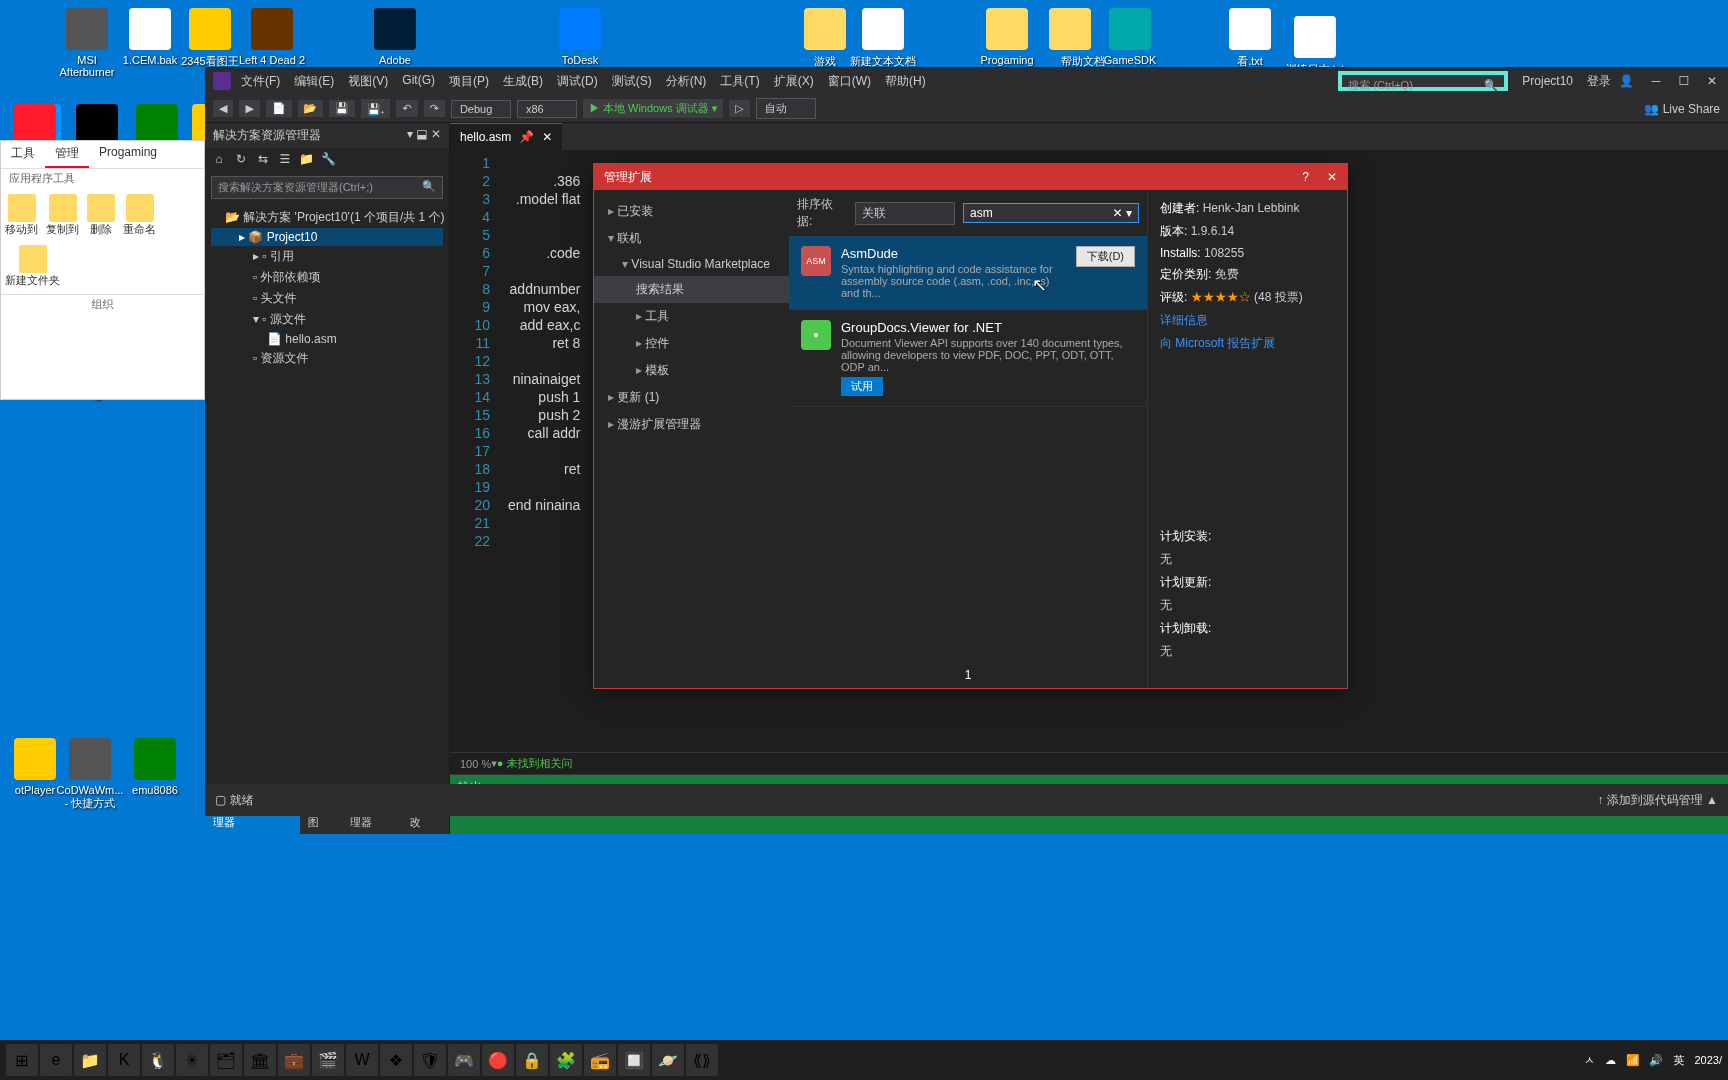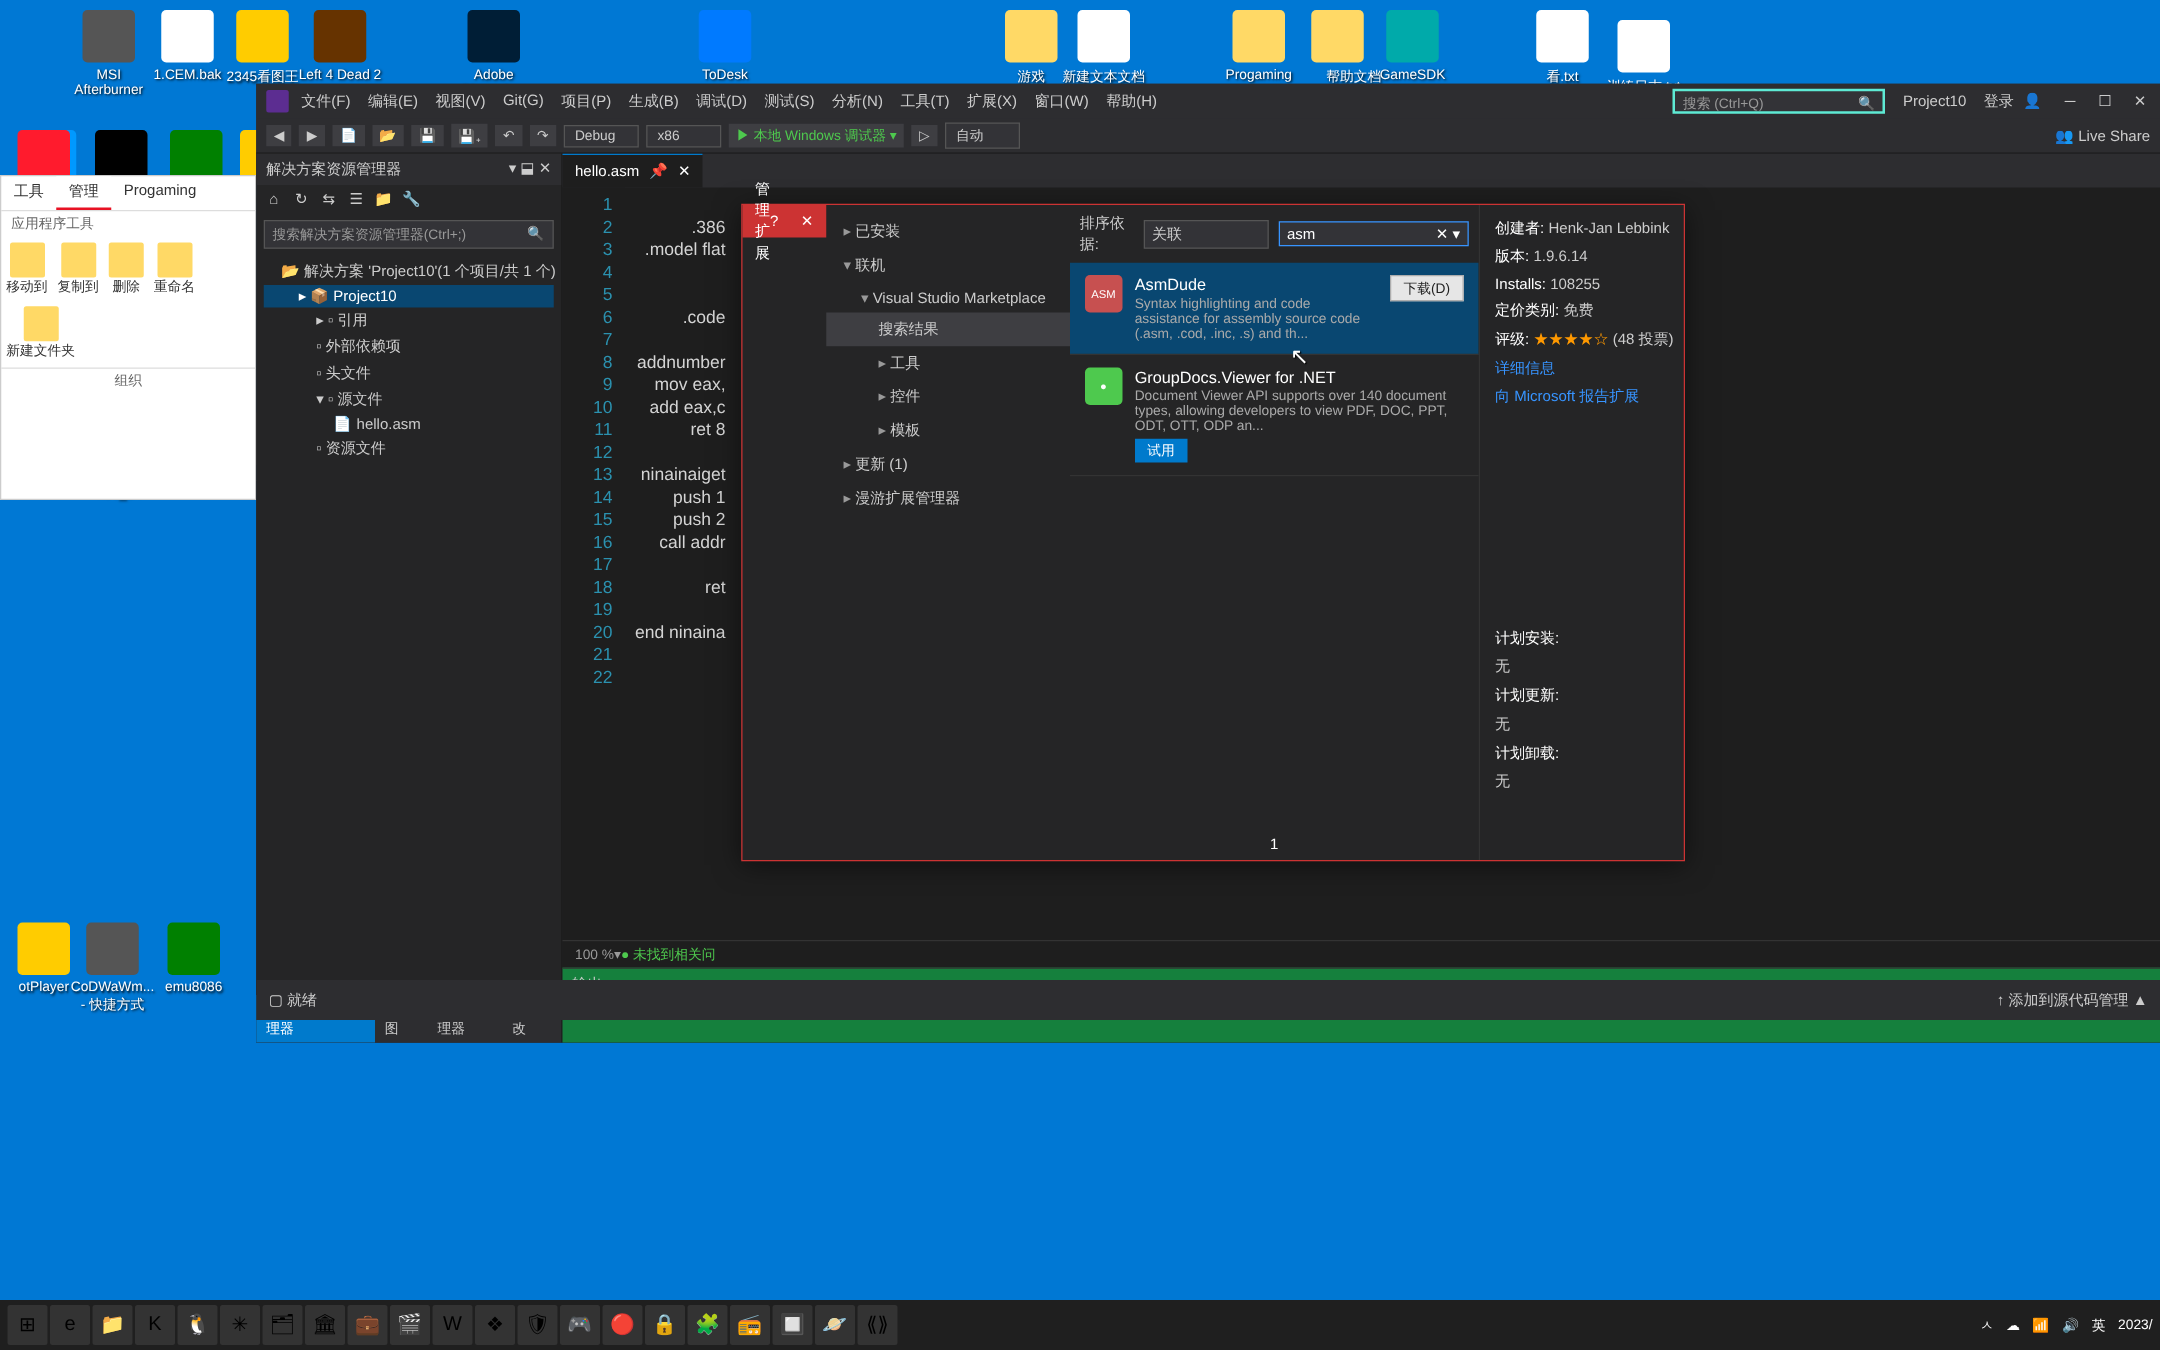--- a/index.html
+++ b/index.html
@@ -20,21 +20,21 @@
 .explorer .ritem { text-align: center; font-size: 11px; }
 .explorer .ritem .ric { width: 28px; height: 28px; margin: 0 auto; background: #ffd966; border-radius: 2px; }
 .explorer .grp { text-align: center; color: #666; font-size: 11px; border-top: 1px solid #ddd; padding-top: 2px; }
 
 
 .vs { position: absolute; left: 205px; top: 67px; right: 0; bottom: 246px; background: #2d2d30; color: #ccc; display: flex; flex-direction: column; }
 .vs .titlebar { height: 28px; background: #2d2d30; display: flex; align-items: center; padding: 0 8px; gap: 4px; }
 .vs .titlebar .vslogo { width: 18px; height: 18px; background: #5c2d91; border-radius: 2px; }
 .vs .menubar { flex: 1; display: flex; gap: 2px; }
 .vs .menubar span { padding: 4px 6px; cursor: pointer; }
-.vs .searchbar { width: 170px; height: 20px; background: #333337; border: 2px solid #5eead4; padding: 0 6px; color: #999; font-size: 11px; line-height: 20px; }
+.vs .searchbar { width: 170px; height: 20px; background: #333337; border: 4px solid #5eead4; padding: 0 6px; color: #999; font-size: 11px; line-height: 20px; }
 .vs .winctrl { display: flex; gap: 12px; margin-left: 10px; }
 .vs .winctrl span { width: 16px; text-align: center; cursor: pointer; }
 .vs .toolbar { height: 28px; background: #2d2d30; border-bottom: 1px solid #1b1b1b; display: flex; align-items: center; padding: 0 8px; gap: 6px; }
 .vs .tbtn { padding: 2px 6px; background: #3e3e42; color: #ccc; font-size: 11px; cursor: pointer; }
 .vs .combo { padding: 2px 8px; background: #333337; border: 1px solid #555; font-size: 11px; min-width: 60px; }
 .vs .startbtn { color: #4ec94e; }
 .vs .body { flex: 1; display: flex; min-height: 0; }
 
 
 .sol { width: 245px; background: #252526; border-right: 1px solid #1b1b1b; display: flex; flex-direction: column; }
@@ -60,21 +60,21 @@
 .editor .gutter { width: 50px; text-align: right; color: #2b91af; padding: 4px 10px 4px 0; background: #1e1e1e; }
 .editor .gutter div { height: 18px; line-height: 18px; }
 .editor .src { padding: 4px 8px; color: #d4d4d4; }
 .editor .src div { height: 18px; line-height: 18px; white-space: pre; text-align: right; }
 .editor .statusbar { height: 22px; background: #1e1e1e; display: flex; align-items: center; padding: 0 10px; font-size: 11px; color: #999; border-top: 1px solid #333; }
 .editor .statusbar .ok { color: #4ec94e; }
 .editor .output { height: 60px; background: #15803d; border-top: 1px solid #333; padding: 4px 8px; font-size: 12px; }
 .editor .output .ohead { color: #ccc; margin-bottom: 4px; }
 
 
-.extdlg { position: absolute; left: 593px; top: 163px; width: 755px; height: 526px; background: #252526; border: 1px solid #cc3333; color: #ccc; display: flex; flex-direction: row; box-shadow: 0 4px 20px rgba(0,0,0,.5); }
+.extdlg { position: absolute; left: 593px; top: 163px; width: 755px; height: 526px; background: #252526; border: 1px solid #cc3333; color: #ccc; display: flex; flex-direction: column; box-shadow: 0 4px 20px rgba(0,0,0,.5); }
 .extdlg .dhead { height: 26px; background: #cc3333; color: #fff; display: flex; align-items: center; padding: 0 10px; justify-content: space-between; }
 .extdlg .dhead .hctrl { display: flex; gap: 18px; }
 .extdlg .dbody { flex: 1; display: flex; min-height: 0; }
 .extdlg .dnav { width: 195px; padding: 8px 0; font-size: 12px; }
 .extdlg .dnav .nitem { padding: 5px 14px; cursor: pointer; }
 .extdlg .dnav .nitem.exp::before { content: "▸ "; color: #999; }
 .extdlg .dnav .nitem.open::before { content: "▾ "; color: #999; }
 .extdlg .dnav .sub { padding-left: 28px; }
 .extdlg .dnav .sub2 { padding-left: 42px; }
 .extdlg .dnav .sel { background: #3e3e42; }

